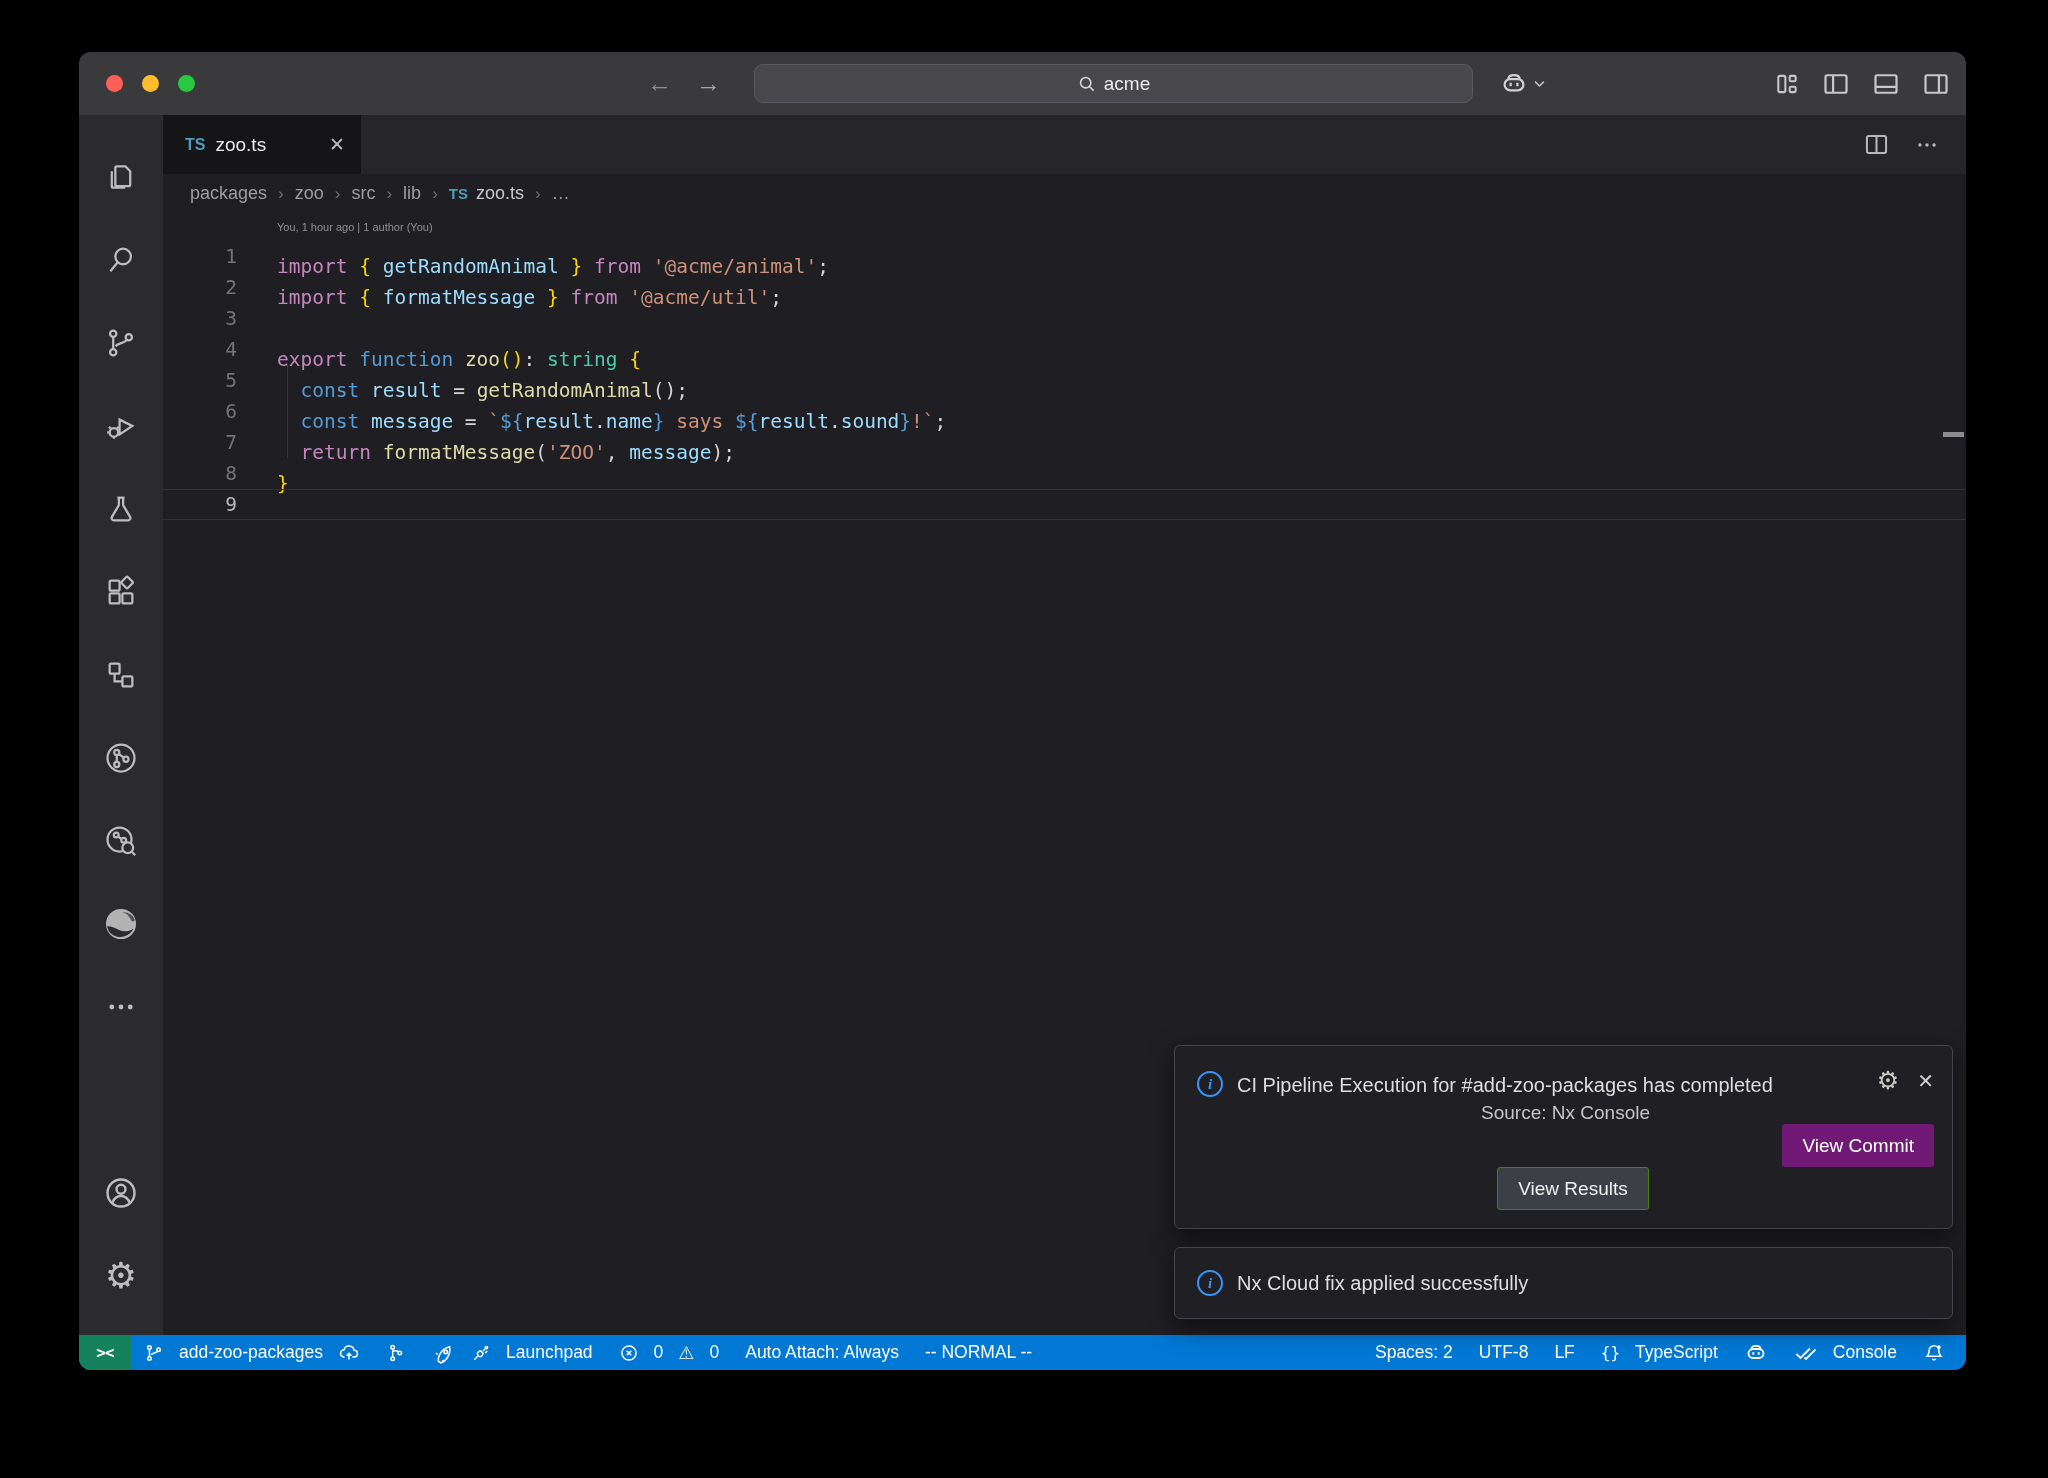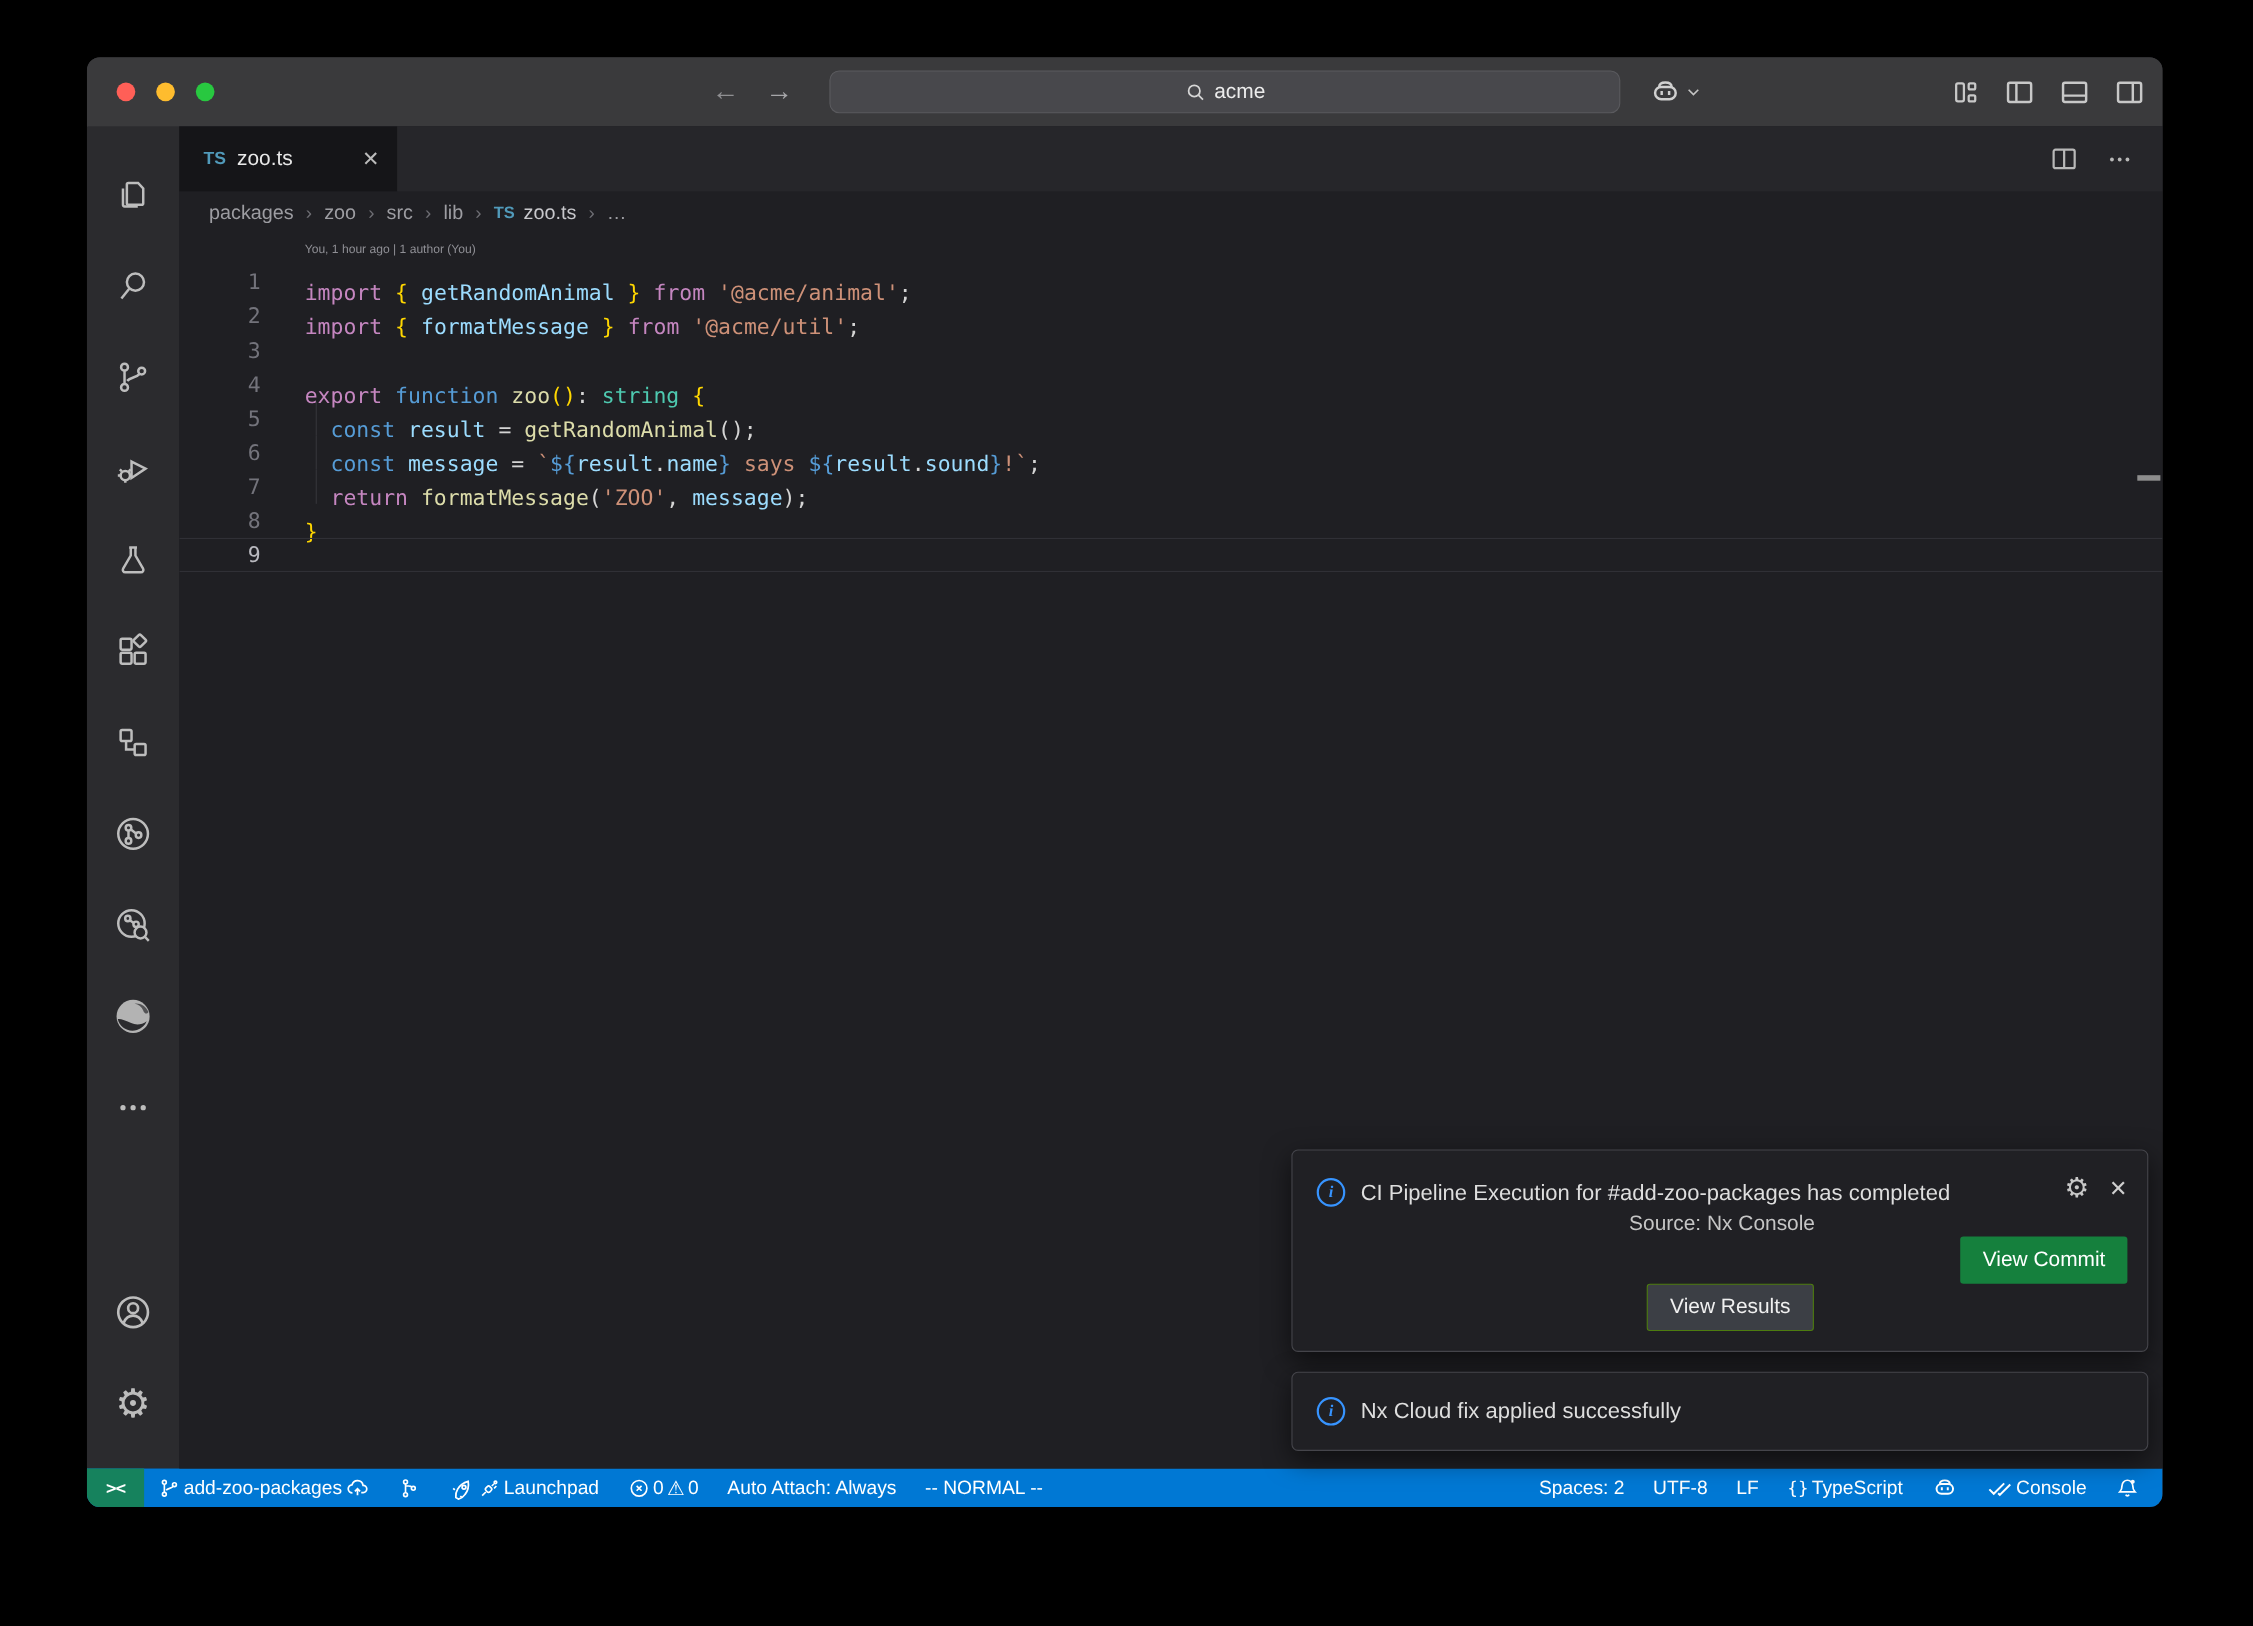--- a/index.html
+++ b/index.html
@@ -53,29 +53,29 @@
   .toast2 { top:1195px; height:72px; display:flex; align-items:center; padding:0 22px; gap:14px; }
   .toast-head { display:flex; align-items:flex-start; }
   .info-circle { width:26px; height:26px; border:2px solid #3794ff; border-radius:50%; color:#3794ff; display:flex; align-items:center; justify-content:center; font:italic bold 15px "Liberation Serif", serif; flex-shrink:0; margin-top:5px; }
   .toast-msg { margin-left:14px; width:560px; font-size:20px; line-height:38px; color:#dedede; }
   .toast-acts { margin-left:auto; display:flex; align-items:center; gap:18px; margin-top:2px; }
   .toast-gear { font-size:25px; color:#c8c8c8; line-height:1; }
   .toast-x { font-size:20px; color:#cfcfcf; }
   .toast-footer { position:absolute; left:22px; right:18px; bottom:18px; display:flex; align-items:center;flex-direction:column; }
   .toast-src { color:#c5c5c5; font-size:19px; }
   .btn { height:43px; display:flex; align-items:center; padding:0 20px; font-size:19px; border-radius:3px; }
-  .btn-primary { background:#15803d; color:#fff; margin-left:auto; }
+  .btn-primary { background:#701a75; color:#fff; margin-left:auto; }
   .btn-secondary { background:#3c3f45; border:1px solid #4d7c0f; color:#f0f0f0; margin-left:15px; }
   .toast2-msg { font-size:20px; color:#dedede; }
   .toast2 .info-circle { margin-top:0; }
 
   
   .statusbar { height:35px; background:#0078d4; color:#fff; display:flex; align-items:stretch; font-size:17.5px; flex-shrink:0; }
   .sb-remote { width:52px; background:#16825d; display:flex; align-items:center; justify-content:center; font-family:"DejaVu Sans Mono", monospace; font-weight:bold; font-size:16px; letter-spacing:-1px; }
-  .sb-item { display:flex; align-items:center; gap:3px; padding:0 13px; }
+  .sb-item { display:flex; align-items:center; gap:15px; padding:0 13px; }
   .sb-right { margin-left:auto; display:flex; align-items:stretch; padding-right:8px; }
   .sb-braces { font-family:"DejaVu Sans Mono", monospace; font-size:16px; }
 </style>
 </head>
 <body>
 
 <div class="window">
 
   <div class="titlebar">
     <div class="traffic">

